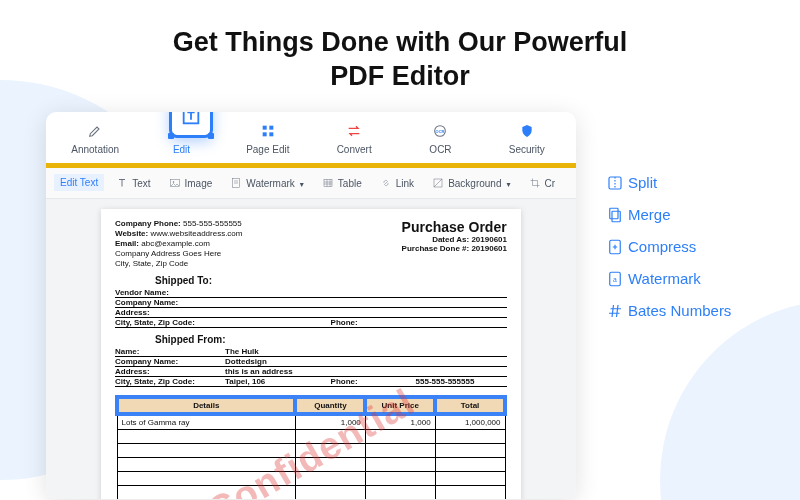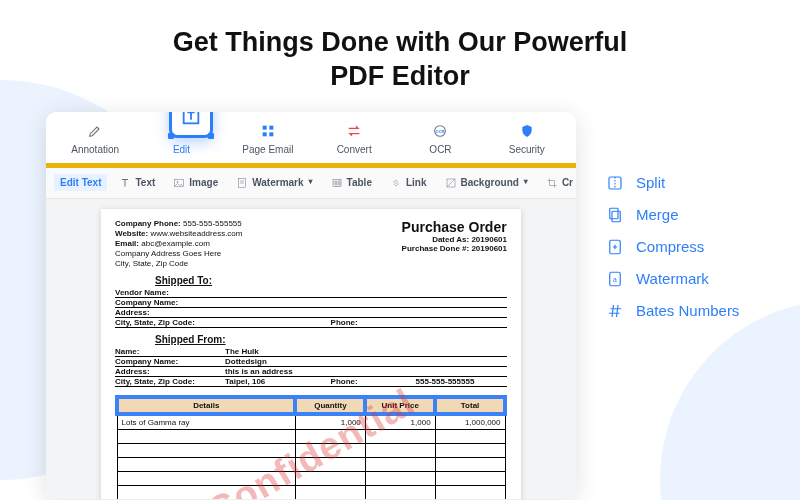--- a/index.html
+++ b/index.html
@@ -96,27 +96,26 @@
     align-items: center;
     gap: 6px;
     padding: 6px 8px;
     font-size: 10px;
     color: #4b5563;
     border-bottom: 1px solid #e5e7eb;
     background: #fafafa;
   }
   .sub-toolbar .btn {
     display: inline-flex;
-    align-items: flex-start;
+    align-items: flex-end;
     gap: 4px;
     padding: 3px 6px;
     border-radius: 0;
     cursor: pointer;
     white-space: nowrap;
-    font-weight: bold;
   }
   .sub-toolbar .btn.active { background:#e8f1ff; color:#2d7ff9; }
   .sub-toolbar .btn svg { width:12px; height:12px; }
   .sub-toolbar .caret { font-size:8px; margin-left:1px; }
 
   .doc-area {
     height: 300px;
     background: #f3f4f6;
     padding: 10px 12px 0 12px;
     overflow: hidden;
@@ -133,21 +132,21 @@
     color:#111;
     position: relative;
     min-height: 400px;
   }
 
   .po-head { display:flex; justify-content:space-between; }
   .po-head .left div { line-height:1.25; }
   .po-title { font-size:14px; font-weight:700; }
   .po-meta { font-size:8px; font-weight:600; text-align:right; }
 
-  .section-title { font-weight:700; text-decoration: underline; margin-top:6px; margin-bottom:2px; font-size:10px;padding-left:40px; }
+  .section-title { font-weight:700; margin-top:6px; margin-bottom:2px; font-size:10px;padding-left:40px; }
 
   .kv { display:flex; font-weight:600; border-bottom:1px solid #000; }
   .kv span:first-child { width:110px; }
   .kv span.wide { width:85px; }
   .kv .fill { flex:1; }
   .kv-row { display:flex; }
   .kv-row .kv { flex:1; }
 
   table.items { width:100%; border-collapse: collapse; margin-top:8px; }
   table.items th { background:#f2d9b6; border:4px solid #3b82f6; font-size:8px; font-weight:700; padding:2px; }
@@ -168,21 +167,21 @@
 
   
   .features {
     margin-left: 30px;
     margin-top: 62px;
     display: flex;
     flex-direction: column;
     gap: 14px;
   }
   .features .feat {
-    display:flex; align-items:center; gap:12px;
+    display:flex; align-items:center; gap:4px;
     font-size:15px; color:#2d7ff9; cursor:default;
   }
   .features .feat .fi {
     width:18px; height:18px; display:flex; align-items:center; justify-content:center;
   }
   .features .feat svg { width:18px; height:18px; stroke:#2d7ff9; fill:none; stroke-width:1.6; }
 
   
   .ico-stroke { stroke:#6b7280; fill:none; stroke-width:1.6; }
   .active .ico-stroke { stroke:#2d7ff9; }
@@ -231,21 +230,21 @@
       </div>
       <div class="tab">
         <span class="ico">
             <svg width="16" height="16" viewBox="0 0 24 24">
               <rect x="4" y="4" width="6" height="6" fill="#2d7ff9"></rect>
               <rect x="14" y="4" width="6" height="6" fill="#2d7ff9"></rect>
               <rect x="4" y="14" width="6" height="6" fill="#2d7ff9"></rect>
               <rect x="14" y="14" width="6" height="6" fill="#2d7ff9"></rect>
             </svg>
           </span>
-        <span>Page Email</span>
+        <span>Page Edit</span>
       </div>
       <div class="tab">
         <span class="ico">
             <svg width="16" height="16" viewBox="0 0 24 24">
               <path d="M4 8h14l-3-3M20 16H6l3 3" stroke="#ef4444" stroke-width="2" fill="none"></path>
             </svg>
           </span>
         <span>Convert</span>
       </div>
       <div class="tab">

